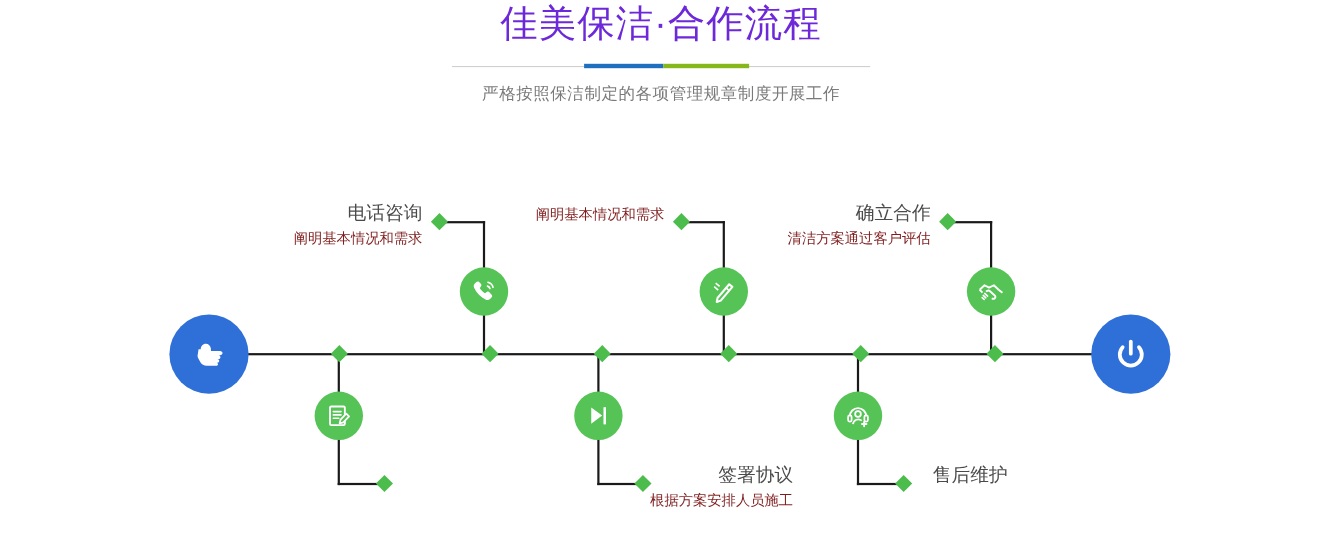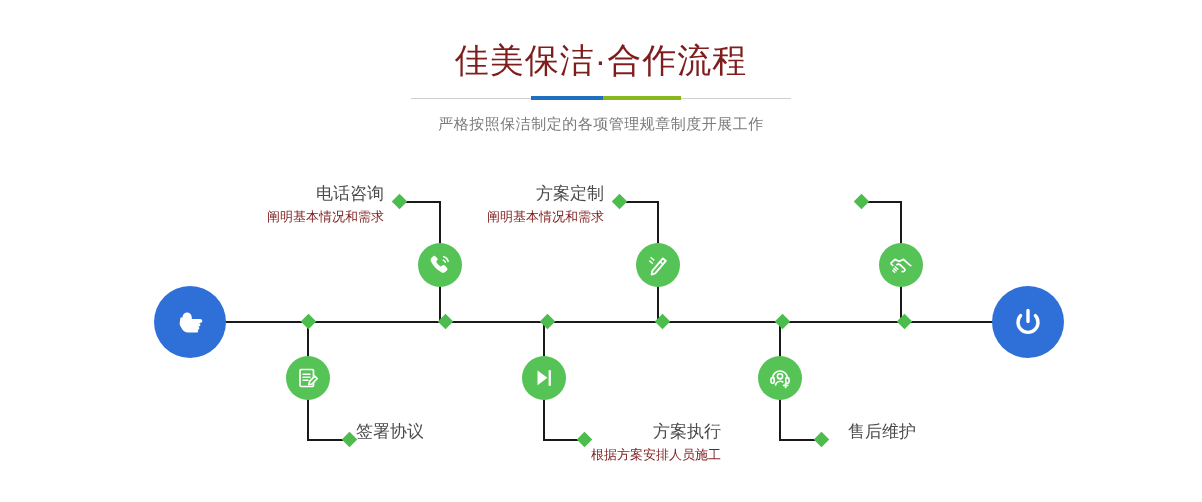--- a/index.html
+++ b/index.html
@@ -18,25 +18,24 @@
   
   .header {
     position: absolute;
     left: 0;
     top: 0;
     width: 1202px;
     text-align: center;
   }
   .page-title {
     margin: 0;
-    padding-top: 38px;
     font-size: 34px;
     line-height: 44px;
     font-weight: normal;
-    color: #7f1d1d;
+    color: #6d28d9;
     letter-spacing: 1px;
   }
   .divider {
     position: relative;
     width: 380px;
     height: 10px;
     margin: 12px auto 0 auto;
   }
   .divider .rule {
     position: absolute;
@@ -216,65 +215,67 @@
   <div class="hline" style="left:307px; top:289px; width:43px;"></div>
   <div class="diamond" style="left:344px; top:284px;"></div>
   <div class="node-icon" style="left:286px; top:206px;">
     <svg width="26" height="26" viewBox="0 0 26 26">
       <rect x="5" y="4.5" width="13.5" height="17" rx="1.2" fill="none" stroke="#ffffff" stroke-width="1.7"></rect>
       <path stroke="#ffffff" stroke-width="1.5" stroke-linecap="round" d="M8 9.2h7M8 12.2h7M8 15.2h5"></path>
       <path fill="#55c356" stroke="#ffffff" stroke-width="1.6" stroke-linejoin="round" d="M14.6 16.4 19.8 11l2.5 2.5-5.2 5.4-3.3.9z"></path>
     </svg>
   </div>
   <div class="label-block align-left" style="left:356px; top:271px;">
-    <div class="ttl">签署协议</div>
   </div>
 
   <div class="diamond" style="left:542px; top:166px;"></div>
   <div class="vline" style="left:657px; top:51px; height:121px;"></div>
   <div class="hline" style="left:620px; top:51px; width:39px;"></div>
   <div class="diamond" style="left:614px; top:46px;"></div>
   <div class="node-icon" style="left:636px; top:93px;">
     <svg width="26" height="26" viewBox="0 0 26 26">
       <path fill="none" stroke="#ffffff" stroke-width="1.9" stroke-linejoin="round" d="M7.3 18.9 17.9 6.4l2.9 2.4-10.6 12.5-3.6 1.2z"></path>
       <path stroke="#ffffff" stroke-width="1.5" d="M5.6 5.3l3.6 3.1M4.3 8.6l3.6 3.1"></path>
       <path stroke="#ffffff" stroke-width="1.5" d="M14.5 9.3l2.9 2.4"></path>
     </svg>
   </div>
   <div class="label-block align-right" style="right:598px; top:33px;">
-    <div class="ttl">方案定制</div>
     <div class="sub">阐明基本情况和需求</div>
   </div>
 
   <div class="diamond" style="left:657px; top:166px;"></div>
   <div class="vline" style="left:543px; top:171px; height:120px;"></div>
   <div class="hline" style="left:543px; top:289px; width:42px;"></div>
   <div class="diamond" style="left:579px; top:284px;"></div>
   <div class="node-icon" style="left:522px; top:206px;">
     <svg width="26" height="26" viewBox="0 0 26 26">
       <path fill="#ffffff" d="M6.5 5.4 16.4 12.8 6.5 20.2z"></path>
       <rect x="17.6" y="5.2" width="2.3" height="15.6" fill="#ffffff"></rect>
     </svg>
   </div>
   <div class="label-block align-left" style="left:591px; top:271px;">
-    <div class="ttl">方案执行</div>
+    <div class="ttl">签署协议</div>
     <div class="sub">根据方案安排人员施工</div>
   </div>
 
   <div class="diamond" style="left:777px; top:166px;"></div>
   <div class="vline" style="left:900px; top:51px; height:121px;"></div>
   <div class="hline" style="left:862px; top:51px; width:40px;"></div>
   <div class="diamond" style="left:856px; top:46px;"></div>
   <div class="node-icon" style="left:879px; top:93px;">
     <svg width="26" height="26" viewBox="0 0 26 26">
       <path fill="none" stroke="#ffffff" stroke-width="1.7" stroke-linejoin="round" d="M2.6 11.4 7 7.3l4.2 2.1 4.3-2.1 4.3 4.1"></path>
       <path fill="none" stroke="#ffffff" stroke-width="1.7" stroke-linejoin="round" d="M8.4 13.2c1.4-1.5 2.7-1.3 3.9-.2l4 3.6c.9.8.8 1.9 0 2.6-.8.7-1.8.6-2.6-.1"></path>
       <path stroke="#ffffff" stroke-width="1.5" stroke-linecap="round" d="M7.2 14.8l2.6 2.4M5.9 16.6l2.3 2.1M4.9 18.6l1.8 1.6"></path>
       <path fill="none" stroke="#ffffff" stroke-width="1.7" d="M19.8 11.4l3.5 2.8M2.6 11.4 5.2 14"></path>
     </svg>
+  </div>
+  <div class="label-block align-right" style="right:356px; top:33px;">
+    <div class="ttl">确立合作</div>
+    <div class="sub">清洁方案通过客户评估</div>
   </div>
 
   <div class="diamond" style="left:899px; top:166px;"></div>
   <div class="vline" style="left:779px; top:171px; height:120px;"></div>
   <div class="hline" style="left:779px; top:289px; width:43px;"></div>
   <div class="diamond" style="left:816px; top:284px;"></div>
   <div class="node-icon" style="left:758px; top:206px;">
     <svg width="26" height="26" viewBox="0 0 26 26">
       <path fill="none" stroke="#ffffff" stroke-width="1.7" d="M5.6 13.4a7.4 7.4 0 0 1 14.8 0"></path>
       <rect x="4" y="12.6" width="3.2" height="5.6" rx="1.4" fill="none" stroke="#ffffff" stroke-width="1.6"></rect>

